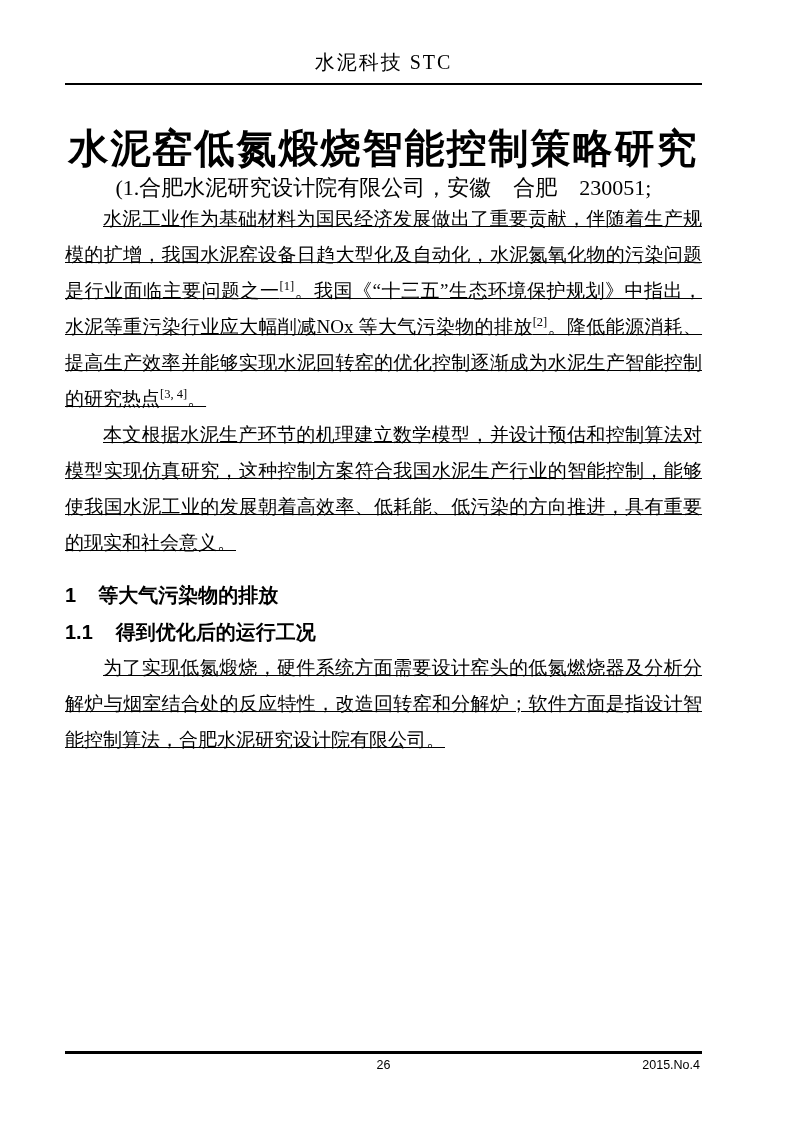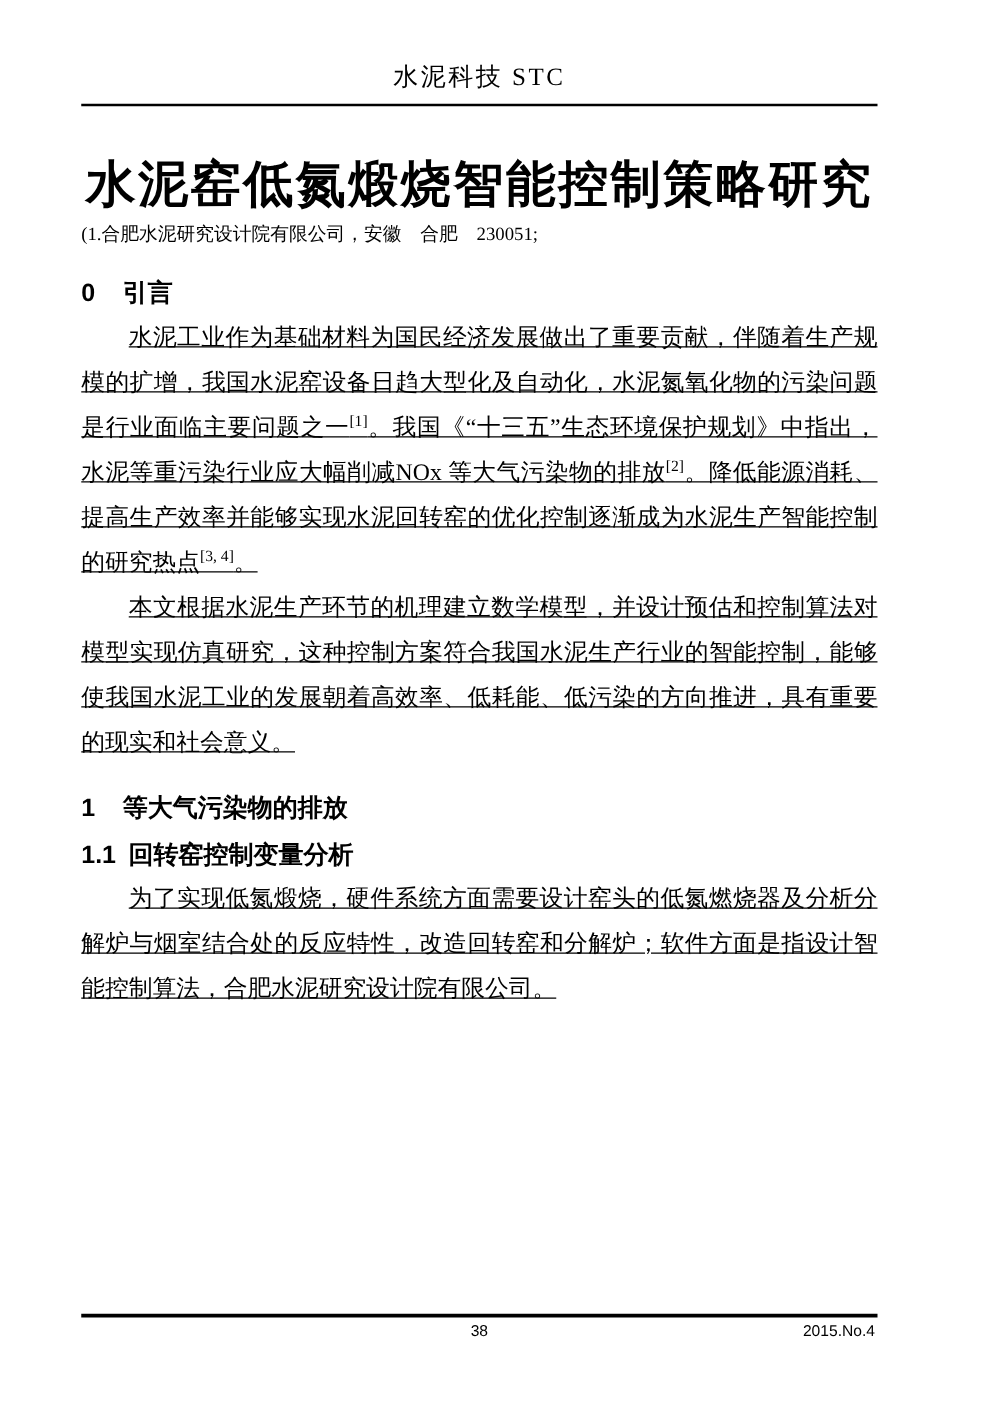--- a/index.html
+++ b/index.html
@@ -20,35 +20,35 @@
   .header-rule{margin-top:9px;border-top:2px solid #000;height:0;}
 
   
   .paper-title{
     margin:44px 0 0;text-align:center;font-weight:bold;
     font-family:"Liberation Sans","DejaVu Sans",sans-serif;
     font-size:40px;line-height:38px;letter-spacing:2px;
   }
   .authors{margin-top:25px;text-align:center;font-size:17.5px;line-height:22px;}
   .authors sup{font-size:11px;}
-  .affiliations{margin-top:8px;font-size:15px;line-height:26px;}
+  .affiliations{margin-top:8px;text-align:center;font-size:22px;line-height:26px;}
 
   
   .sec-heading{
     margin:16px 0 0;font-weight:bold;
     font-family:"Liberation Sans","DejaVu Sans",sans-serif;
     font-size:20px;line-height:36px;
   }
   .sec-heading .sec-num{margin-right:22px;}
   .subsec-heading{
     margin:1px 0 0;font-weight:bold;
     font-family:"Liberation Sans","DejaVu Sans",sans-serif;
     font-size:20px;line-height:36px;
   }
-  .subsec-heading .sec-num{margin-right:10px;}
+  .subsec-heading .sec-num{margin-right:23px;}
 
   
   .body-para{
     margin:0;font-size:19px;line-height:36px;
     text-align:justify;text-indent:38px;text-decoration:underline;
   }
   .body-para sup.ref{font-size:12.5px;line-height:0;}
 
   
   .page-footer{position:absolute;left:65px;right:65px;top:1051px;}
@@ -66,34 +66,33 @@
   <div class="journal-title">水泥科技 STC</div>
   <div class="header-rule"></div>
 
   <h1 class="paper-title">水泥窑低氮煅烧智能控制策略研究</h1>
 
 
   <div class="affiliations">
     <div>(1.合肥水泥研究设计院有限公司，安徽　合肥　230051;</div>
   </div>
 
-  <h2 class="sec-heading"><span class="sec-num">0</span><span>引言</span></h2>
 
   <p class="body-para"><span>水泥工业作为基础材料为国民经济发展做出了重要贡献，伴随着生产规模的扩增，我国水泥窑设备日趋大型化及自动化，水泥氮氧化物的污染问题是行业面临主要问题之一</span><sup class="ref">[1]</sup><span>。我国《“十三五”生态环境保护规划》中指出，水泥等重污染行业应大幅削减NOx 等大气污染物的排放</span><sup class="ref">[2]</sup><span>。降低能源消耗、提高生产效率并能够实现水泥回转窑的优化控制逐渐成为水泥生产智能控制的研究热点</span><sup class="ref">[3, 4]</sup><span>。</span></p>
 
 
   <p class="body-para">本文根据水泥生产环节的机理建立数学模型，并设计预估和控制算法对模型实现仿真研究，这种控制方案符合我国水泥生产行业的智能控制，能够使我国水泥工业的发展朝着高效率、低耗能、低污染的方向推进，具有重要的现实和社会意义。</p>
 
   <h2 class="sec-heading"><span class="sec-num">1</span><span>等大气污染物的排放</span></h2>
 
-  <h3 class="subsec-heading"><span class="sec-num">1.1</span><span>回转窑控制变量分析</span></h3>
+  <h3 class="subsec-heading"><span class="sec-num">1.1</span><span>得到优化后的运行工况</span></h3>
 
   <p class="body-para">为了实现低氮煅烧，硬件系统方面需要设计窑头的低氮燃烧器及分析分解炉与烟室结合处的反应特性，改造回转窑和分解炉；软件方面是指设计智能控制算法，合肥水泥研究设计院有限公司。</p>
 
   <div class="page-footer">
     <div class="footer-rule"></div>
     <div class="footer-row">
-      <span class="footer-pageno">38</span>
+      <span class="footer-pageno">26</span>
       <span class="footer-issue">2015.No.4</span>
     </div>
   </div>
 
 </div>
 
 </body></html>

